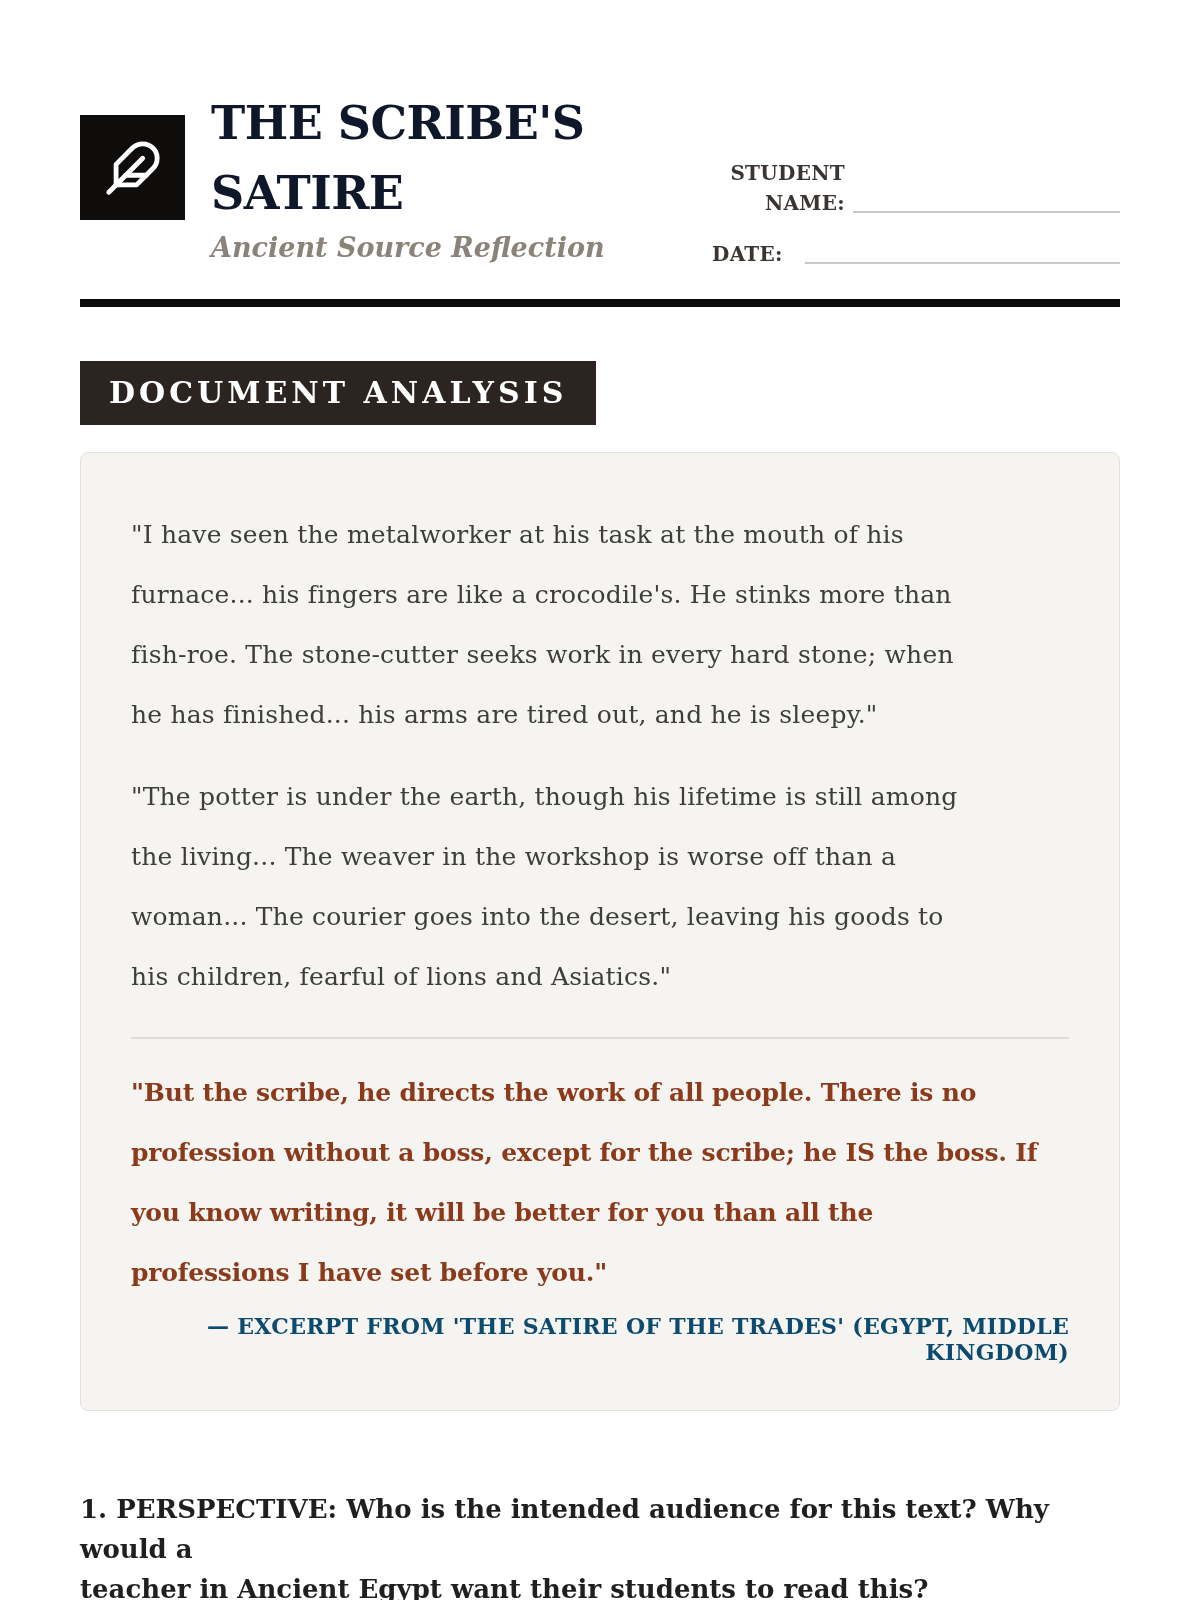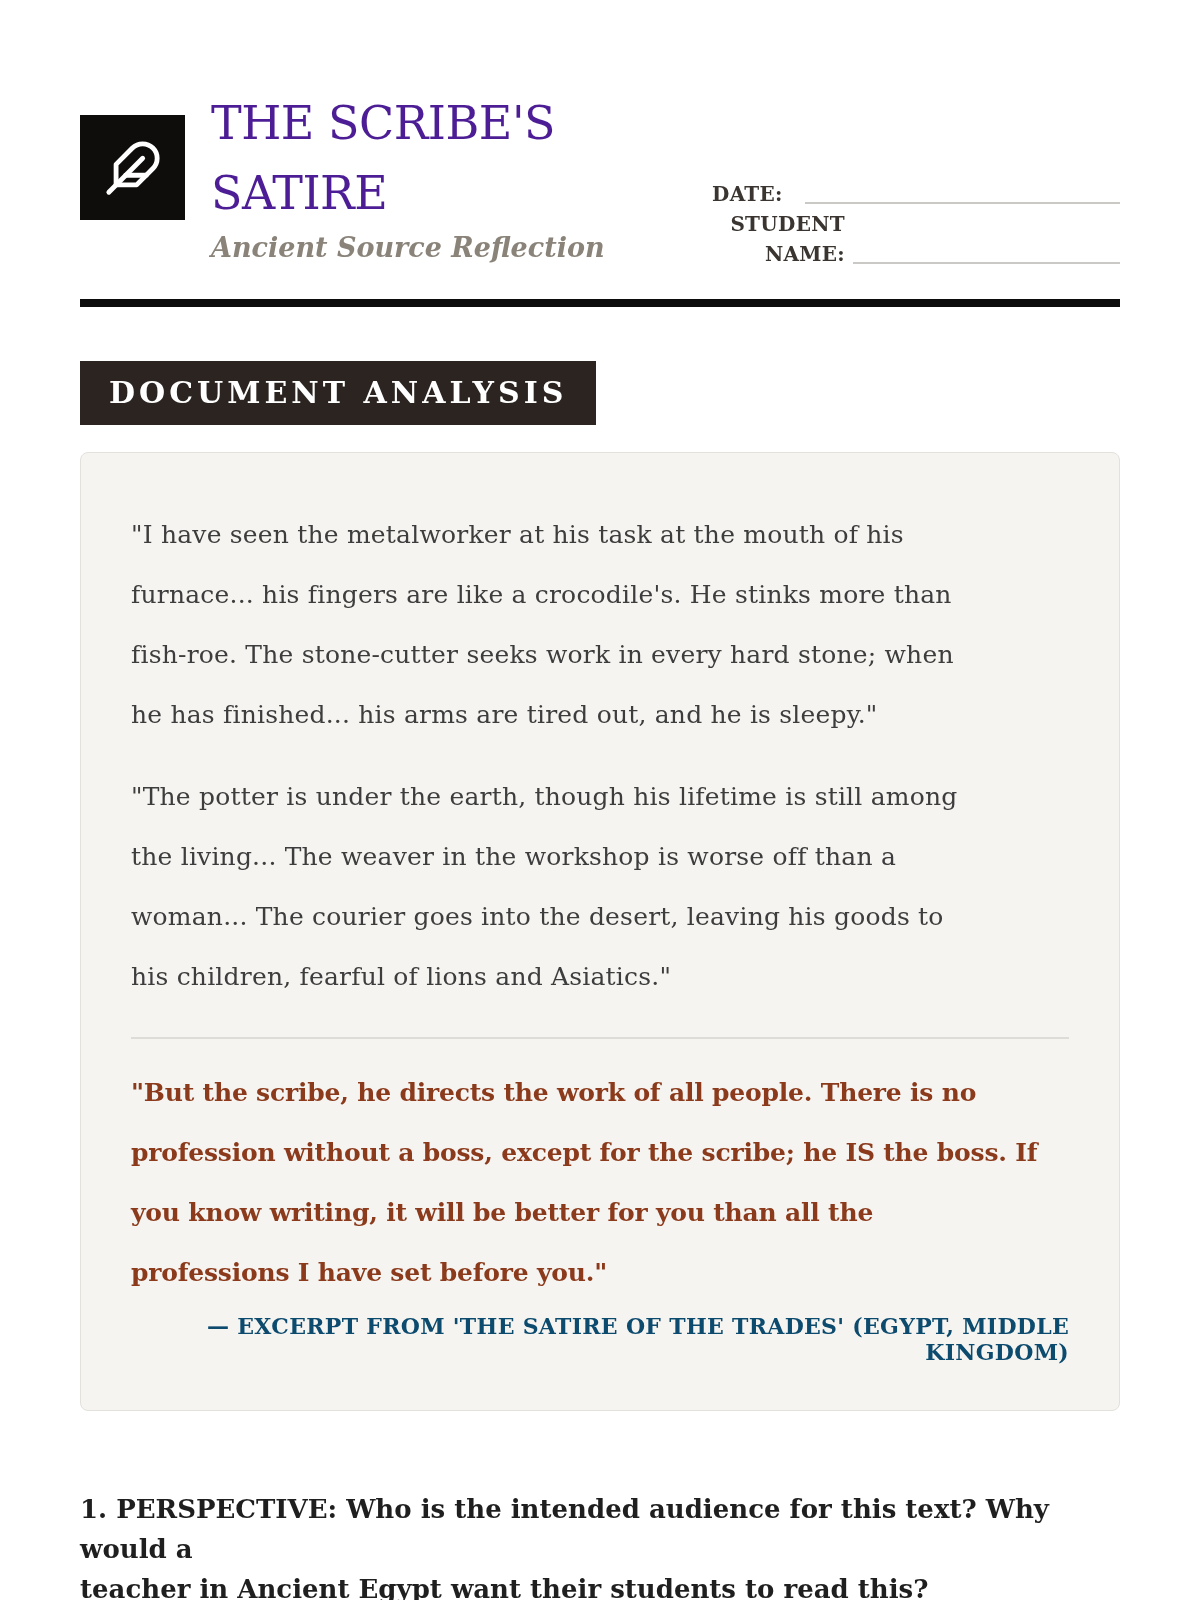--- a/index.html
+++ b/index.html
@@ -13,22 +13,22 @@
 
   
   .header { padding-top:88px; display:flex; align-items:flex-start; }
   .logo {
     width:105px; height:105px; background:#0f0d0b; margin-top:27px; flex:none;
     display:flex; align-items:center; justify-content:center;
   }
   .logo svg { width:58px; height:58px; }
   .title-block { margin-left:26px; }
   .doc-title {
-    font-size:46px; font-weight:normal; line-height:70px; letter-spacing:-0.5px;
-    color:#4c1d95; white-space:pre-line;
+    font-size:46px; font-weight:bold; line-height:70px; letter-spacing:-0.5px;
+    color:#0f172a; white-space:pre-line;
   }
   .doc-subtitle {
     margin-top:4px; font-size:27px; font-weight:bold; font-style:italic; color:#8a8379;
   }
   .fields { margin-left:auto; width:408px; margin-top:70px; }
   .field-row { display:flex; align-items:flex-end; }
   .field-label {
     font-weight:bold; font-size:20px; line-height:30px; color:#3a3530; letter-spacing:0.3px;
   }
   .name-label { width:133px; text-align:right; }
@@ -82,26 +82,26 @@
           <line x1="16" y1="8" x2="2" y2="22"></line>
           <line x1="17.5" y1="15" x2="9" y2="15"></line>
         </svg>
       </div>
       <div class="title-block">
         <div class="doc-title">THE SCRIBE'S
 SATIRE</div>
         <div class="doc-subtitle">Ancient Source Reflection</div>
       </div>
       <div class="fields">
+        <div class="field-row">
+          <div class="field-label name-label">STUDENT NAME:</div>
+          <div class="field-line"></div>
+        </div>
         <div class="field-row date-row">
           <div class="field-label date-label">DATE:</div>
-          <div class="field-line"></div>
-        </div>
-        <div class="field-row">
-          <div class="field-label name-label">STUDENT NAME:</div>
           <div class="field-line"></div>
         </div>
       </div>
     </div>
 
     <div class="thick-rule"></div>
 
     <div>
       <div class="badge">DOCUMENT ANALYSIS</div>
     </div>

